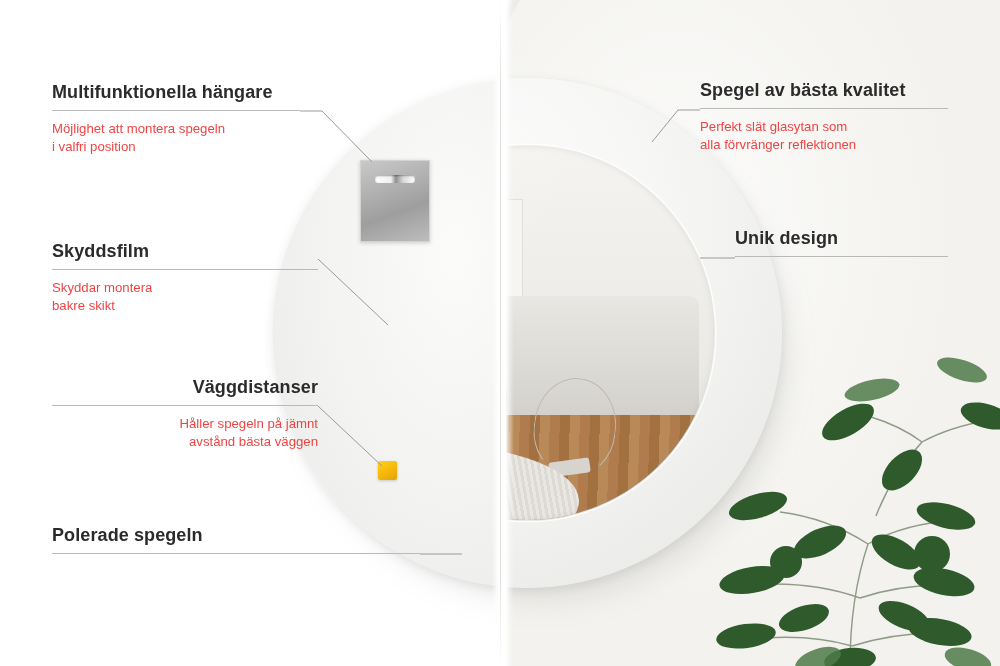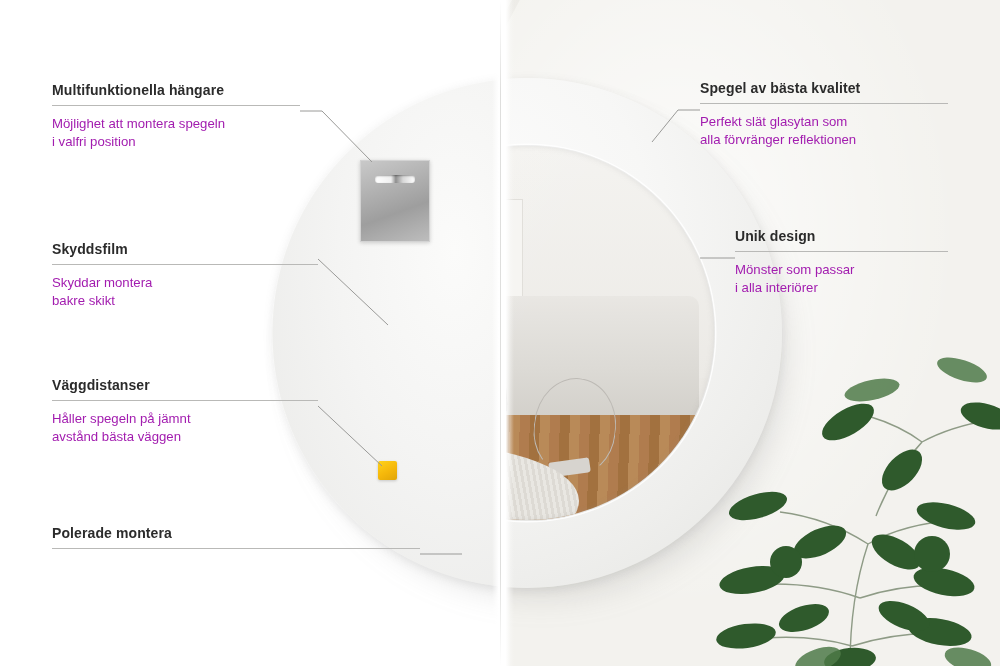--- a/index.html
+++ b/index.html
@@ -219,35 +219,35 @@
   .spacer{
     position:absolute; left:378px; top:461px; width:19px; height:19px; z-index:8;
     background:linear-gradient(150deg,#ffd21a 0%,#f5b70a 55%,#e0a507 100%);
     border-radius:2px;
     box-shadow:0 1px 3px rgba(0,0,0,.18);
   }
 
   
   .callout{ position:absolute; z-index:12; }
   .callout .c-title{
-    font-size:14px; font-weight:bold; color:#2b2b2b; letter-spacing:.1px;
+    font-size:18px; font-weight:bold; color:#2b2b2b; letter-spacing:.1px;
     white-space:nowrap;
   }
   .callout .c-rule{
     height:1px; background:#b9b9b7; margin-top:7px;
   }
   .callout .c-desc{
-    margin-top:9px; font-size:13.2px; line-height:17.5px; color:#a21caf;
+    margin-top:9px; font-size:13.2px; line-height:17.5px; color:#ef4444;
     white-space:pre-line;
   }
   .callout.right { text-align:left; }
 
   .co-hangers   { left:52px;  top:82px;  width:248px; }
   .co-film      { left:52px;  top:230px; width:266px;margin-top:11px; }
-  .co-spacers   { left:52px;  top:377px; width:266px; }
+  .co-spacers   { left:52px;  top:377px; width:266px;text-align:right; }
   .co-edges     { left:52px;  top:525px; width:368px; }
   .co-quality   { left:700px; top:80px;  width:248px; }
   .co-design    { left:735px; top:228px; width:213px; }
 
   
   .leaders{ position:absolute; inset:0; z-index:11; pointer-events:none; }
 
   
   .foliage{ position:absolute; left:700px; top:330px; width:300px; height:336px; z-index:14; }
 </style>
@@ -320,36 +320,34 @@
   </div>
 
   <div class="callout co-spacers">
     <div class="c-title">Väggdistanser</div>
     <div class="c-rule"></div>
     <div class="c-desc">Håller spegeln på jämnt
 avstånd bästa väggen</div>
   </div>
 
   <div class="callout co-edges">
-    <div class="c-title">Polerade montera</div>
+    <div class="c-title">Polerade spegeln</div>
     <div class="c-rule"></div>
   </div>
 
   <div class="callout right co-quality">
     <div class="c-title">Spegel av bästa kvalitet</div>
     <div class="c-rule"></div>
     <div class="c-desc">Perfekt slät glasytan som
 alla förvränger reflektionen</div>
   </div>
 
   <div class="callout right co-design">
     <div class="c-title">Unik design</div>
     <div class="c-rule"></div>
-    <div class="c-desc">Mönster som passar
-i alla interiörer</div>
   </div>
 
   <svg class="foliage" width="300" height="336" viewBox="0 0 300 336">
     <g>
       <g stroke="#8e9b86" stroke-width="1.4" fill="none">
         <path d="M150 336 C150 290 156 250 168 214"></path>
         <path d="M168 214 C140 196 112 186 80 182"></path>
         <path d="M168 214 C196 198 226 192 258 190"></path>
         <path d="M160 268 C132 258 104 254 74 254"></path>
         <path d="M160 268 C190 258 220 254 252 256"></path>

